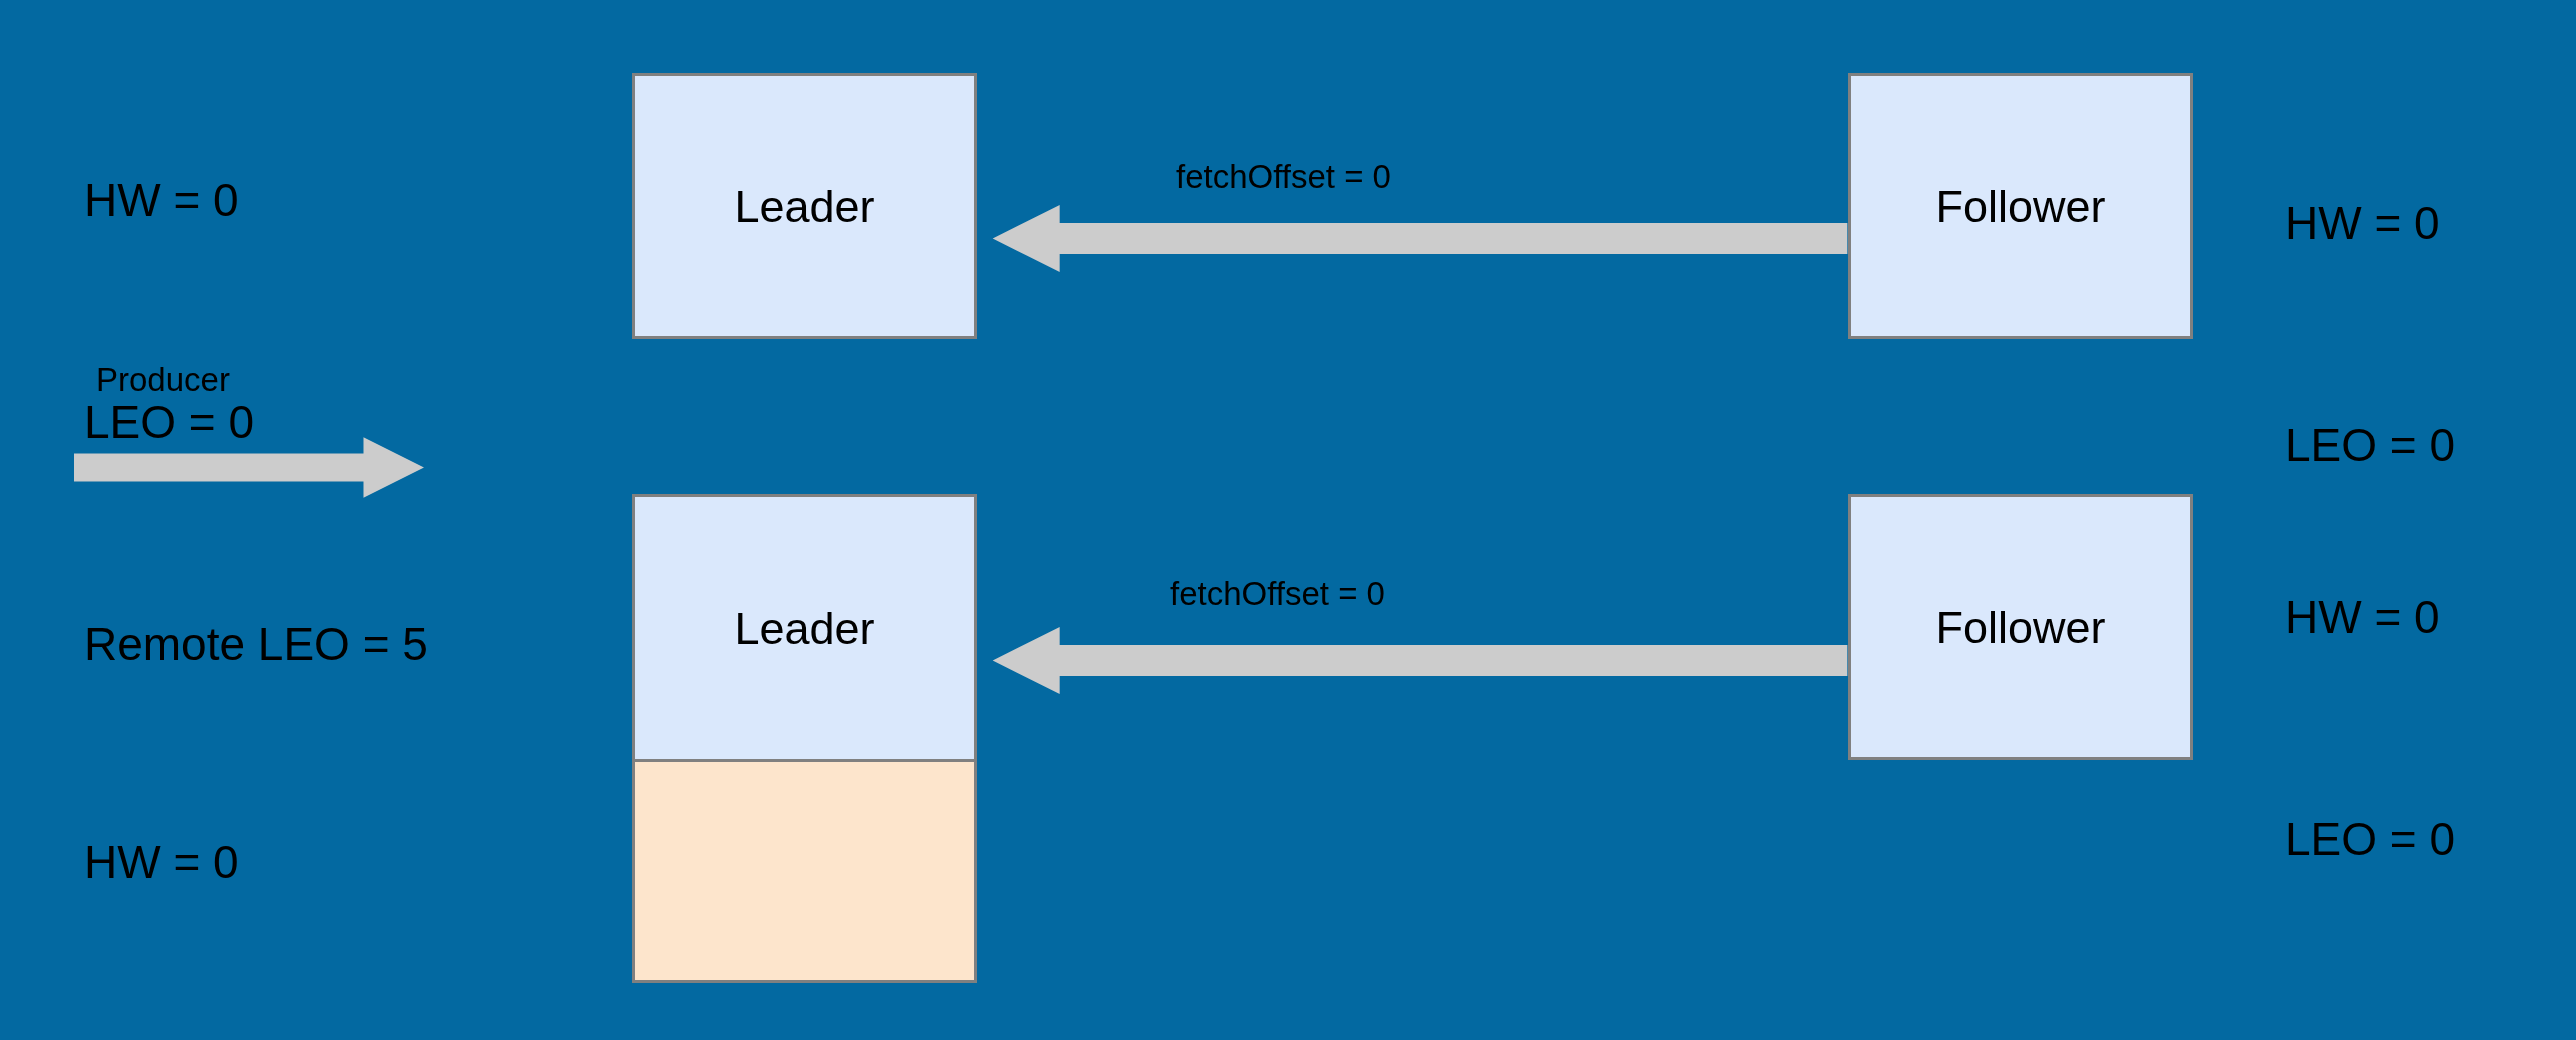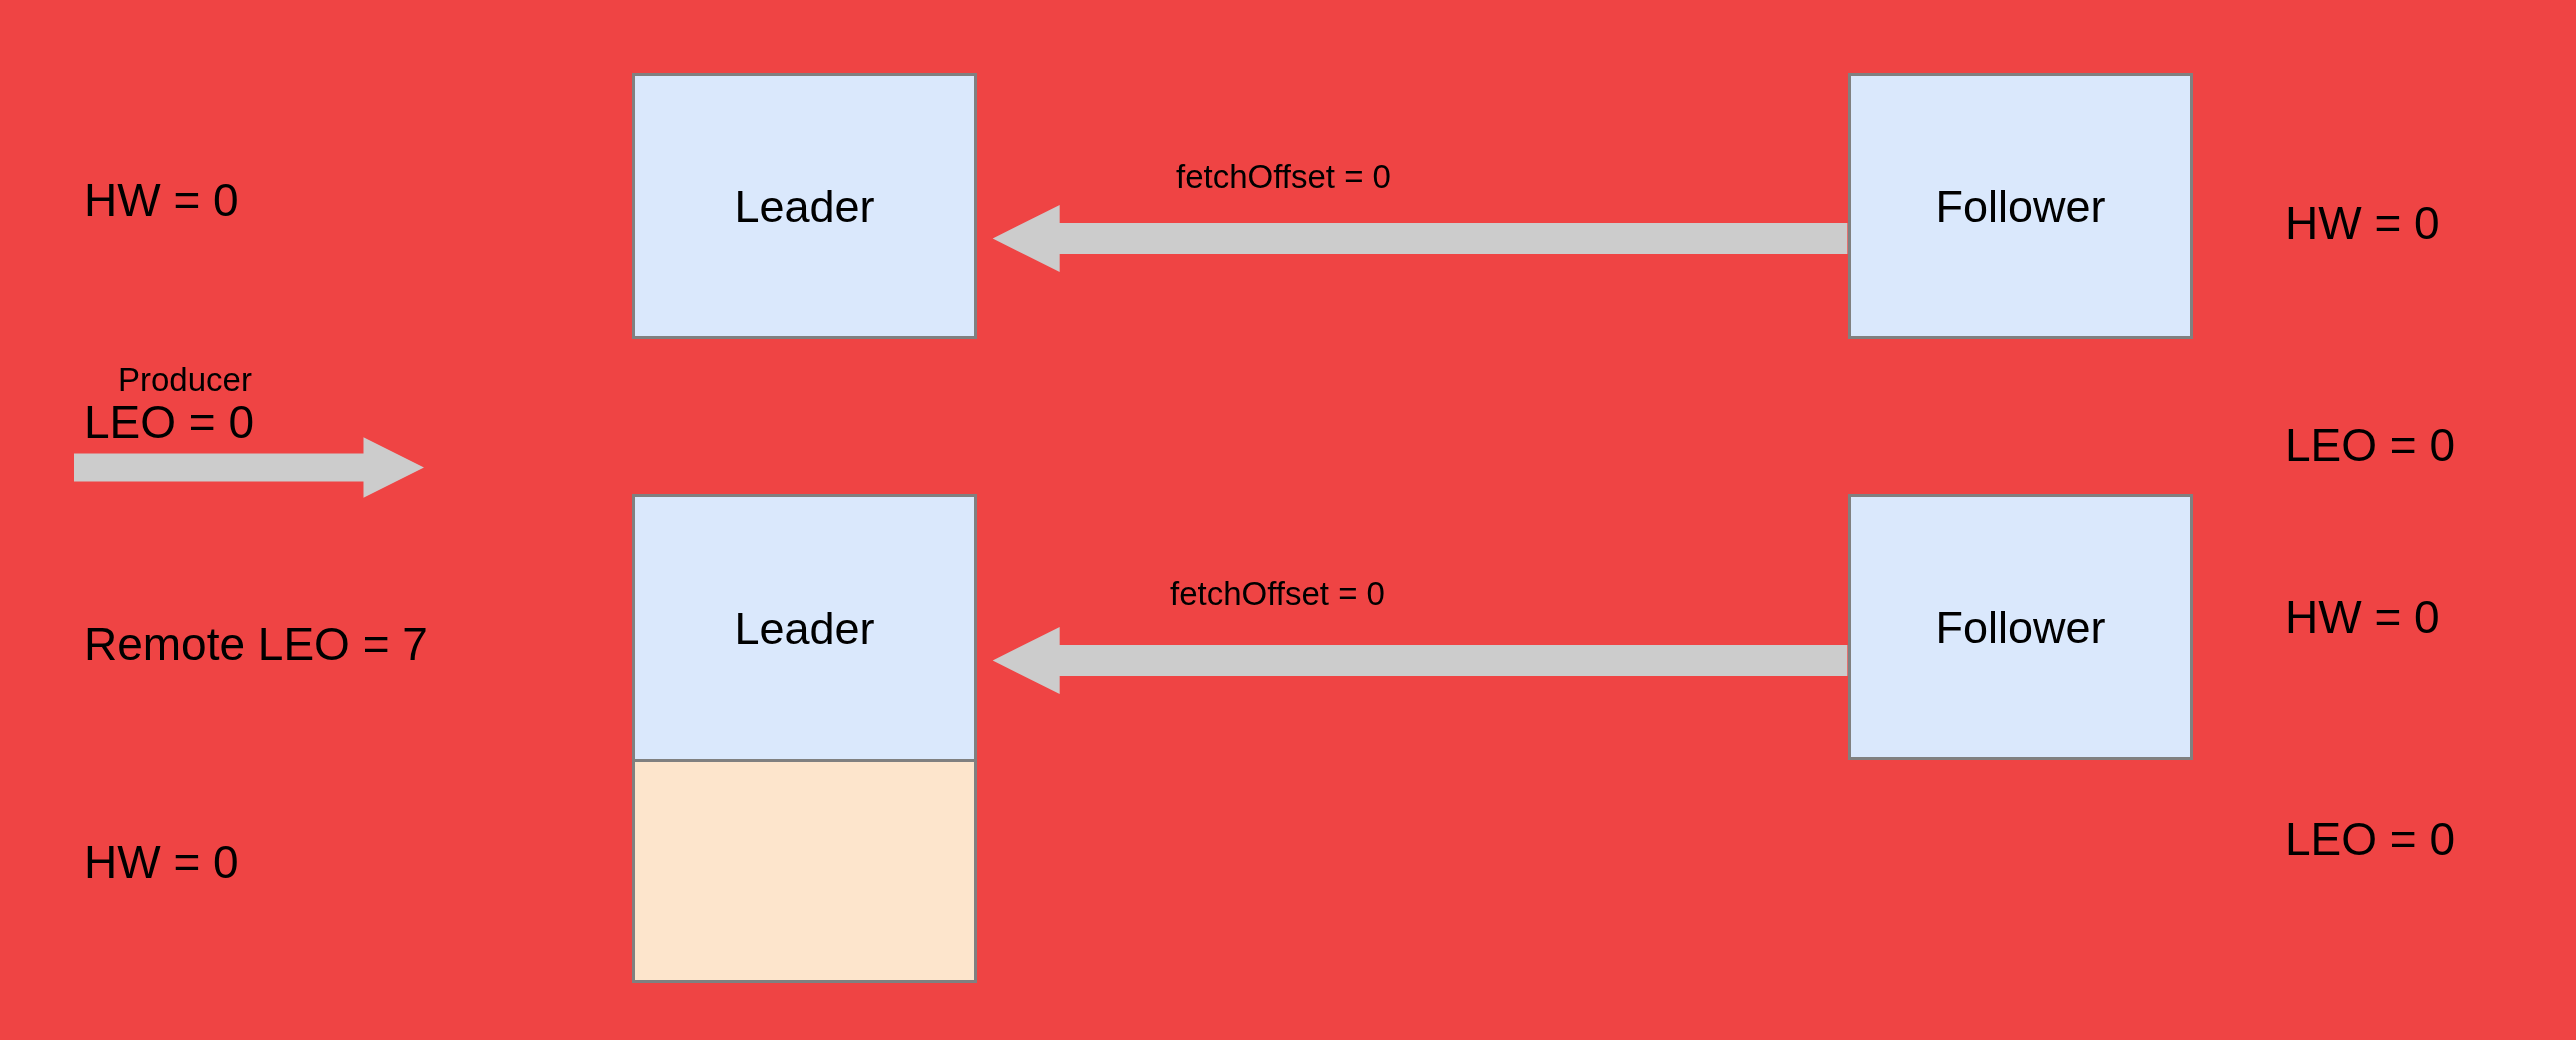--- a/index.html
+++ b/index.html
@@ -4,21 +4,21 @@
 <style>
   html, body {
     margin: 0;
     padding: 0;
     background: #ffffff;
   }
   #canvas {
     position: relative;
     width: 2576px;
     height: 1040px;
-    background: #ef4444;
+    background: #0369a1;
     font-family: "Liberation Sans", sans-serif;
     color: #000000;
     overflow: hidden;
   }
 
   .label-block {
     position: absolute;
     font-size: 46px;
     line-height: 74px;
     white-space: pre;
@@ -85,21 +85,21 @@
   }
 </style>
 </head>
 <body>
 
 <div id="canvas">
 
   <div class="label-block" style="left:84px; top:14.7px;">
     <span class="label-line">HW = 0</span>
     <span class="label-line">LEO = 0</span>
-    <span class="label-line">Remote LEO = 7</span>
+    <span class="label-line">Remote LEO = 5</span>
   </div>
 
   <div class="node-box" style="left:632px; top:73px; width:345px; height:266px;">
     <span class="node-label">Leader</span>
   </div>
 
   <div class="arrow-label" style="left:1176px; top:160px;">fetchOffset = 0</div>
 
   <div class="arrow" style="left:992px; top:205px; width:856px; height:67px;">
     <svg width="856" height="67" viewBox="0 0 1046 82" xmlns="http://www.w3.org/2000/svg">
@@ -109,21 +109,21 @@
 
   <div class="node-box" style="left:1848px; top:73px; width:345px; height:266px;">
     <span class="node-label">Follower</span>
   </div>
 
   <div class="label-block" style="left:2285px; top:38px;">
     <span class="label-line">HW = 0</span>
     <span class="label-line">LEO = 0</span>
   </div>
 
-  <div class="arrow-label" style="left:118px; top:363px;">Producer</div>
+  <div class="arrow-label" style="left:96px; top:363px;">Producer</div>
 
   <div class="arrow" style="left:74px; top:437px; width:350px; height:61px;">
     <svg width="350" height="61" viewBox="0 0 428 74" xmlns="http://www.w3.org/2000/svg">
       <polygon points="0,20 354,20 354,0 428,37 354,74 354,54 0,54" fill="#cccccc"></polygon>
     </svg>
   </div>
 
   <div class="label-block" style="left:84px; top:677px;">
     <span class="label-line">HW = 0</span>
     

